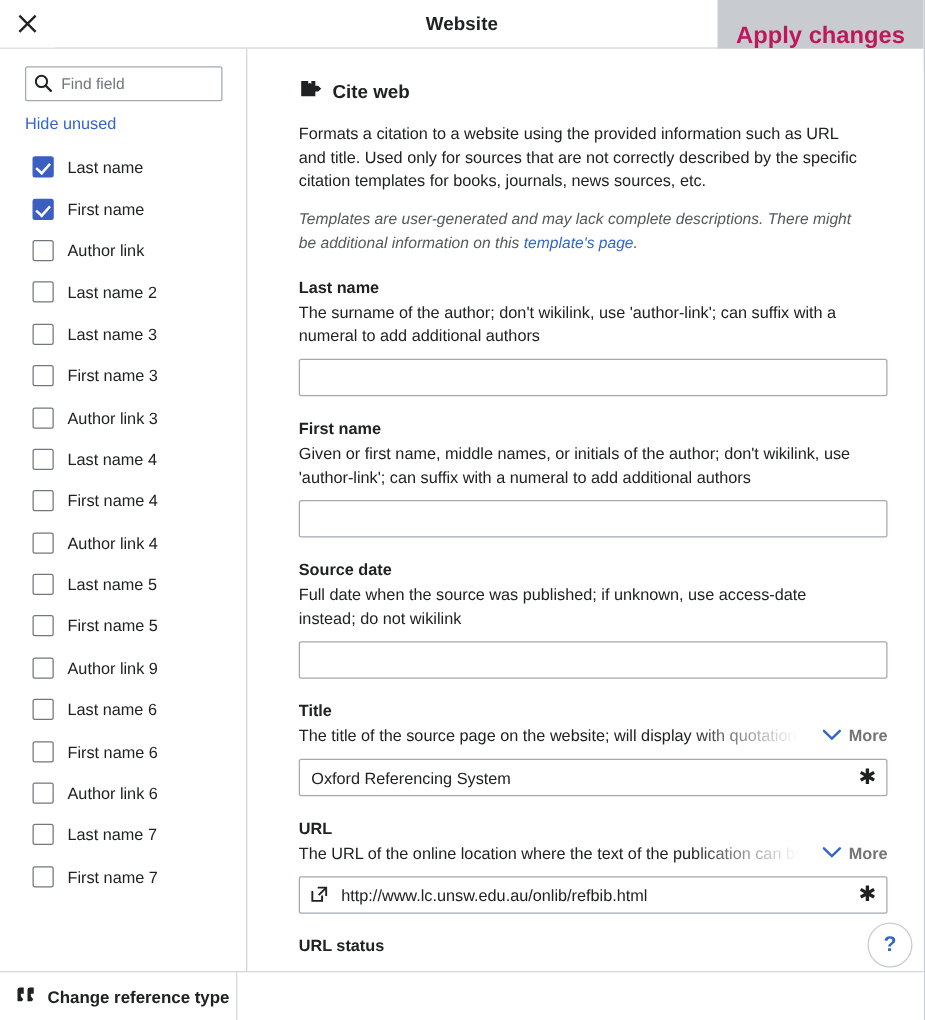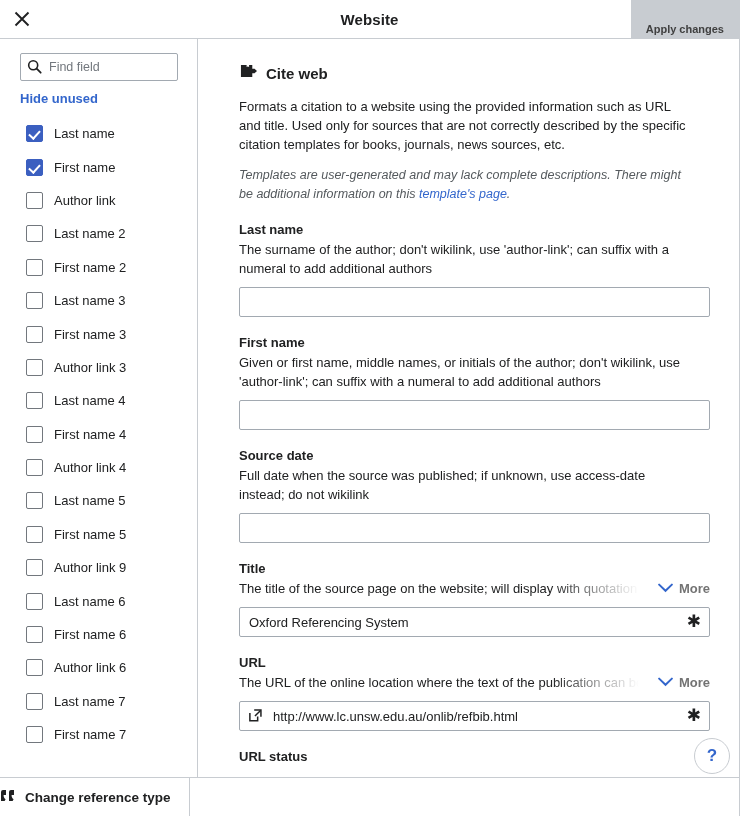--- a/index.html
+++ b/index.html
@@ -46,22 +46,22 @@
     letter-spacing: .1px;
     padding-right: 44px;
   }
   .apply-btn {
     position: absolute;
     right: 0; top: 0;
     height: 57px;
     padding: 0 15px;
     display: flex; align-items: center;
     background: #c8ccd1;
-    color: #404040;
-    font-size: 11px;
+    color: #be185d;
+    font-size: 19px;
     font-weight: bold;
     border: none;
     cursor: default;
     font-family: inherit;
   }
 
   
   .body {
     display: flex;
     height: 777px;
@@ -101,21 +101,21 @@
   .search-input::placeholder { color: #72777d; }
   .search-icon {
     position: absolute;
     left: 7px; top: 6px;
     pointer-events: none;
   }
   .hide-unused {
     display: block;
     margin: 10px 0 0 20px;
     color: #3366cc;
-    font-weight: bold;
+    font-weight: normal;
     font-size: 13px;
     cursor: pointer;
     text-decoration: none;
   }
   .field-list {
     margin-top: 11px;
     padding-left: 26px;
   }
   .field-item {
     display: flex;
@@ -278,20 +278,21 @@
     background: #fff;
     border-top: 1px solid #c8ccd1;
     display: flex;
     align-items: stretch;
     z-index: 6;
   }
   .change-ref {
     width: 190px;
     display: flex;
     align-items: center;
+    padding-left: 13px;
     gap: 8px;
     border-right: 1px solid #c8ccd1;
     cursor: pointer;
     background: #fff;
   }
   .change-ref .label {
     font-size: 13.5px;
     font-weight: bold;
     color: #202122;
   }
@@ -340,24 +341,20 @@
               <span class="cb checked"></span>
               <span class="field-label">First name</span>
             </div>
             <div class="field-item">
               <span class="cb"></span>
               <span class="field-label">Author link</span>
             </div>
             <div class="field-item">
               <span class="cb"></span>
               <span class="field-label">Last name 2</span>
-            </div>
-            <div class="field-item">
-              <span class="cb"></span>
-              <span class="field-label">First name 2</span>
             </div>
             <div class="field-item">
               <span class="cb"></span>
               <span class="field-label">Last name 3</span>
             </div>
             <div class="field-item">
               <span class="cb"></span>
               <span class="field-label">First name 3</span>
             </div>
             <div class="field-item">

